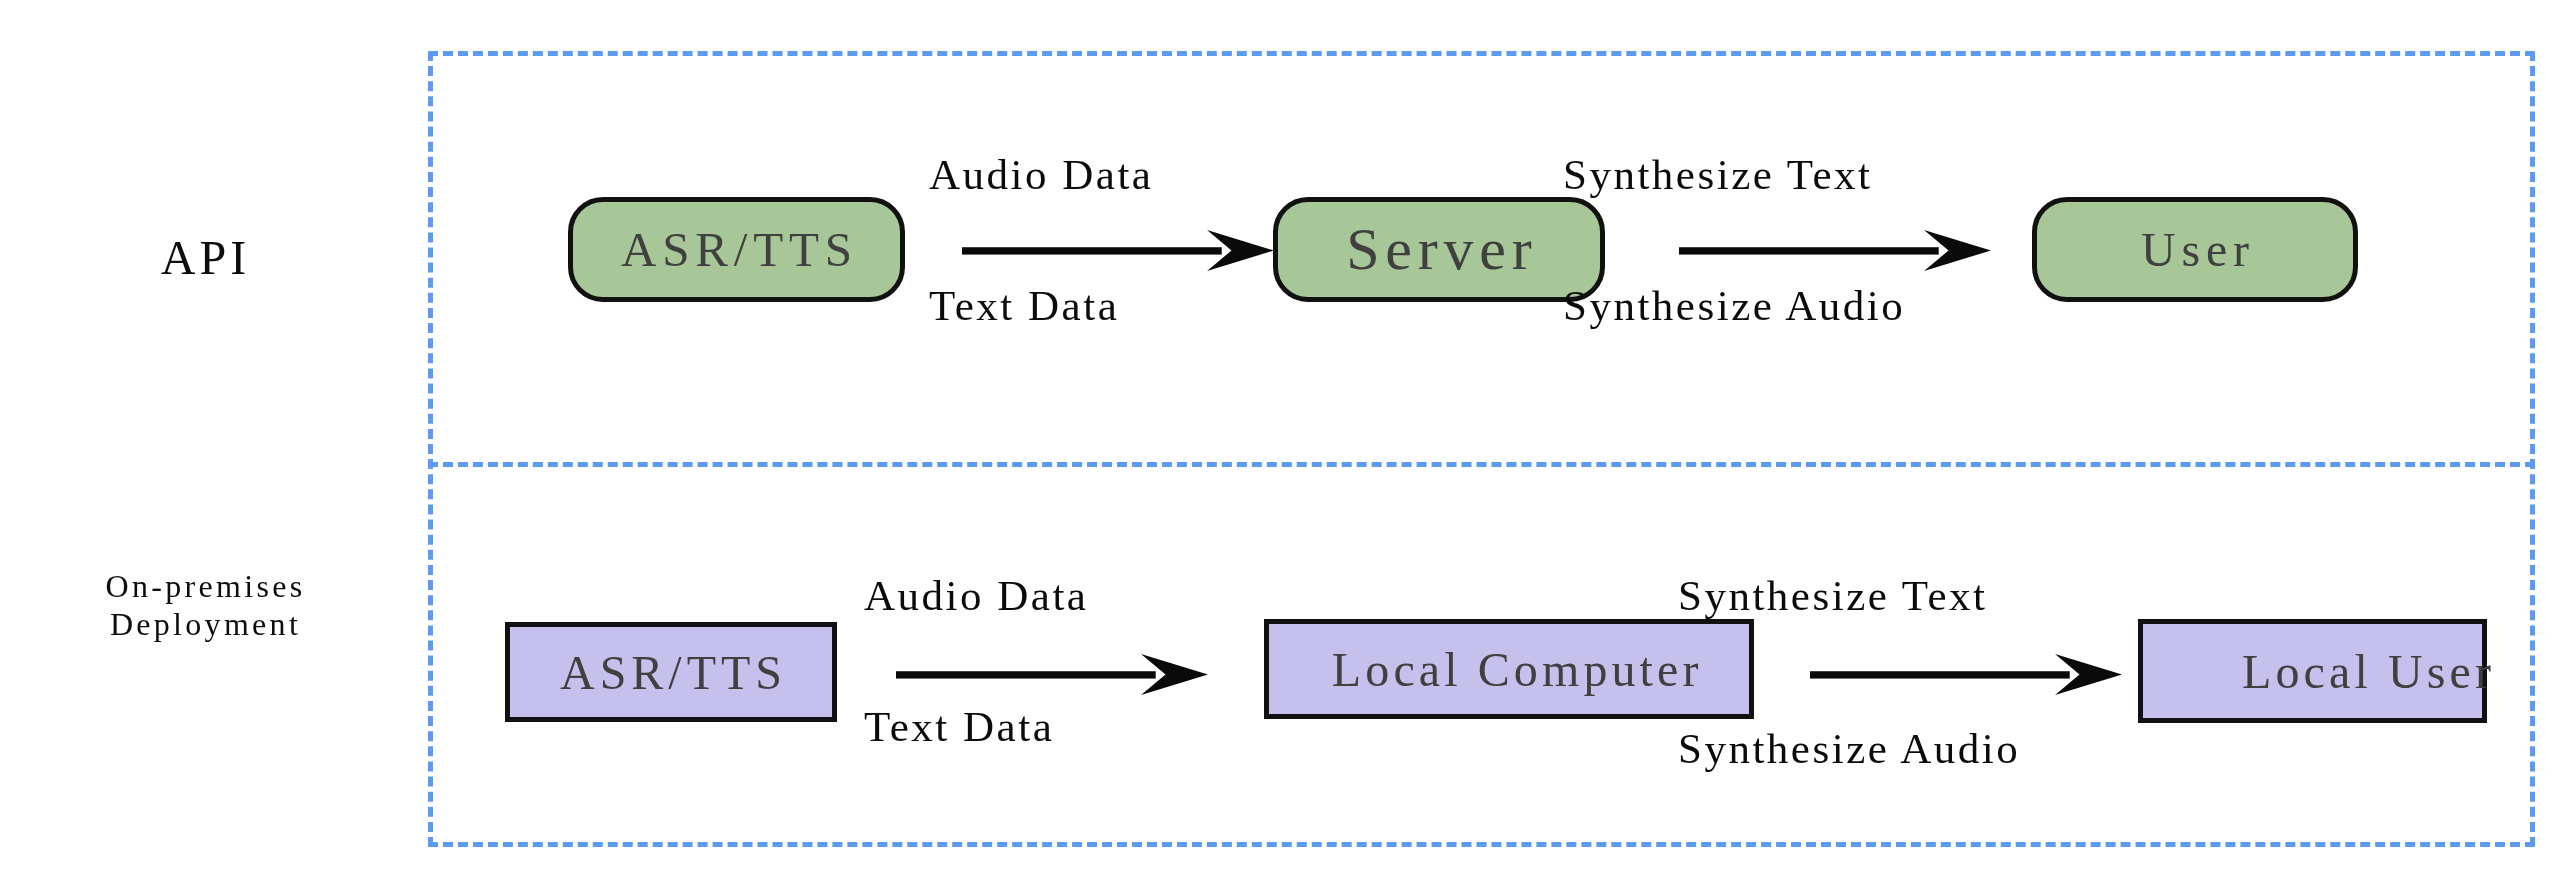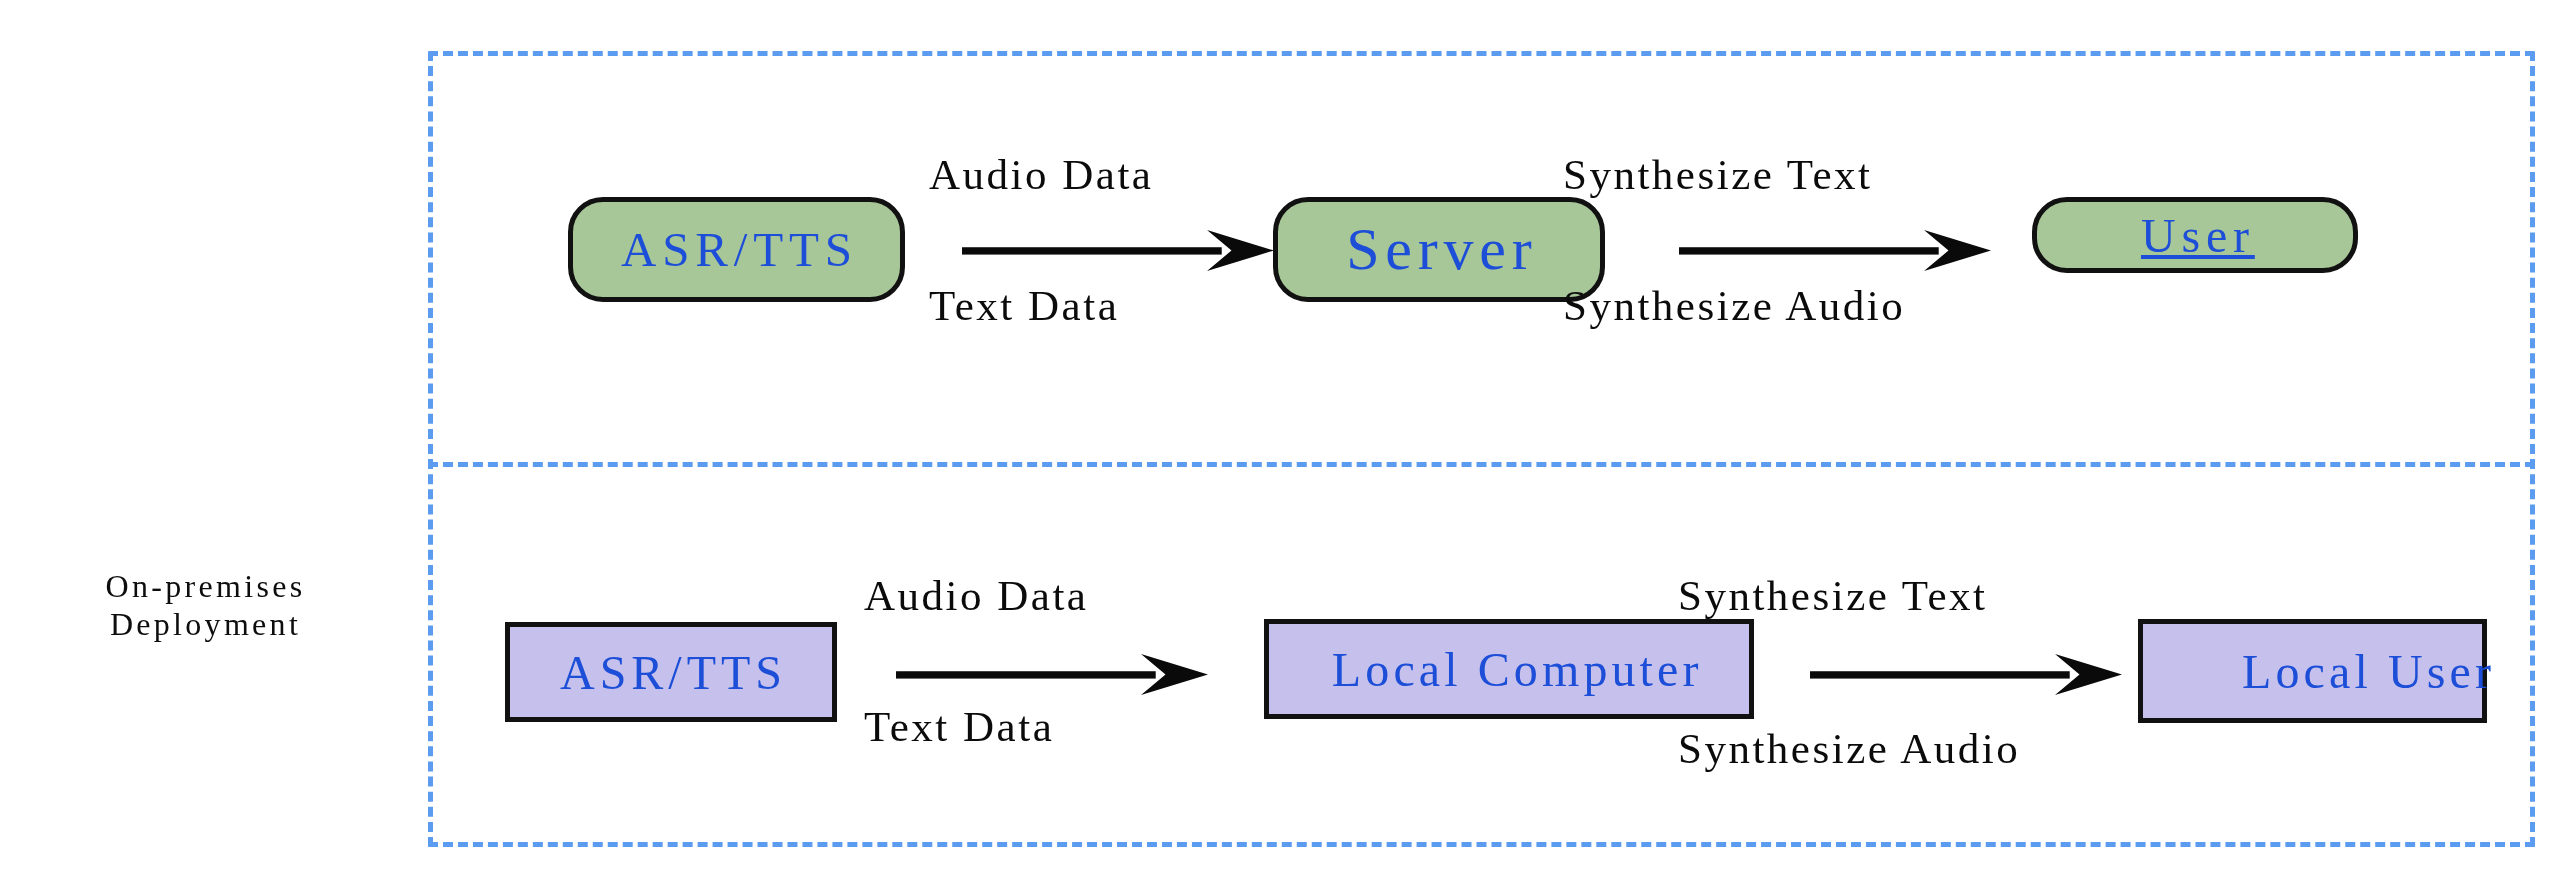--- a/index.html
+++ b/index.html
@@ -66,21 +66,21 @@
     letter-spacing: 3.3px;
   }
 
   
   .node {
     position: absolute;
     box-sizing: border-box;
     display: flex;
     align-items: center;
     justify-content: center;
-    color: #1d4ed8;
+    color: #404040;
     font-weight: 400;
     white-space: nowrap;
   }
   .node-green {
     background: #A8C799;
     border: 5.8px solid #111111;
     border-radius: 35px;
   }
   .node-purple {
     background: #C6C1EC;
@@ -91,21 +91,21 @@
     display: block;
   }
 
   
   #node-api-asrtts { left: 568px;  top: 197px; width: 337px; height: 105px; }
   #node-api-asrtts .node-label { font-size: 49px; letter-spacing: 5.8px; padding-left: 5.8px; }
 
   #node-api-server { left: 1273px; top: 197px; width: 332px; height: 105px; }
   #node-api-server .node-label { font-size: 60px; letter-spacing: 5.8px; padding-left: 5.8px; }
 
-  #node-api-user   { left: 2032px; top: 197px; width: 326px; height: 76px; text-decoration: underline; }
+  #node-api-user   { left: 2032px; top: 197px; width: 326px; height: 105px; }
   #node-api-user .node-label { font-size: 48px; letter-spacing: 5.8px; padding-left: 5.8px; }
 
   
   #node-op-asrtts { left: 505px;  top: 622px; width: 332px; height: 100px; }
   #node-op-asrtts .node-label { font-size: 48px; letter-spacing: 5px; padding-left: 5px; }
 
   #node-op-computer { left: 1264px; top: 619px; width: 490px; height: 100px; }
   #node-op-computer .node-label {
     font-size: 48px; letter-spacing: 4.1px;
     transform: translateX(8.2px);
@@ -149,20 +149,21 @@
   #lbl-op-2-bottom  { left: 1678px; top: 724px; width: 510px; }
 </style>
 </head>
 <body>
 
 <div id="canvas">
 
   <div class="dashed-box"></div>
   <div class="dashed-divider"></div>
 
+  <div class="row-label" id="label-api">API</div>
 
   <div class="node node-green" id="node-api-asrtts">
     <span class="node-label">ASR/TTS</span>
   </div>
 
   <div class="arrow" id="arrow-api-1">
     <svg width="314" height="49" viewBox="0 0 382 60" xmlns="http://www.w3.org/2000/svg">
       <rect x="0" y="26" width="318" height="9" fill="#0a0a0a"></rect>
       <path d="M 300 5 L 382 30 L 300 55 L 330 30 Z" fill="#0a0a0a"></path>
     </svg>

